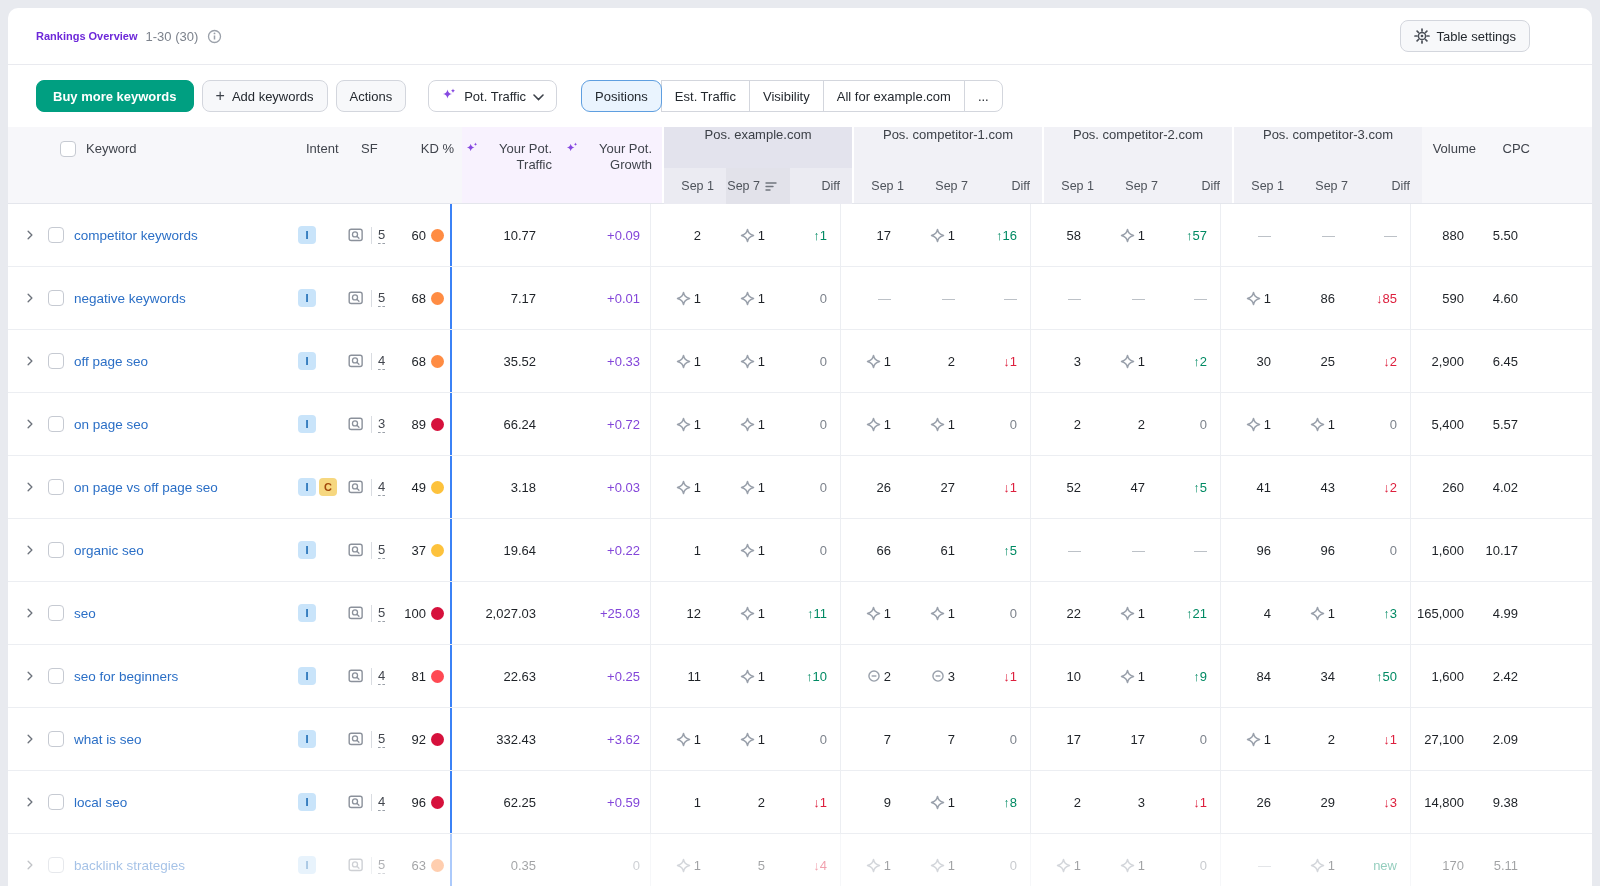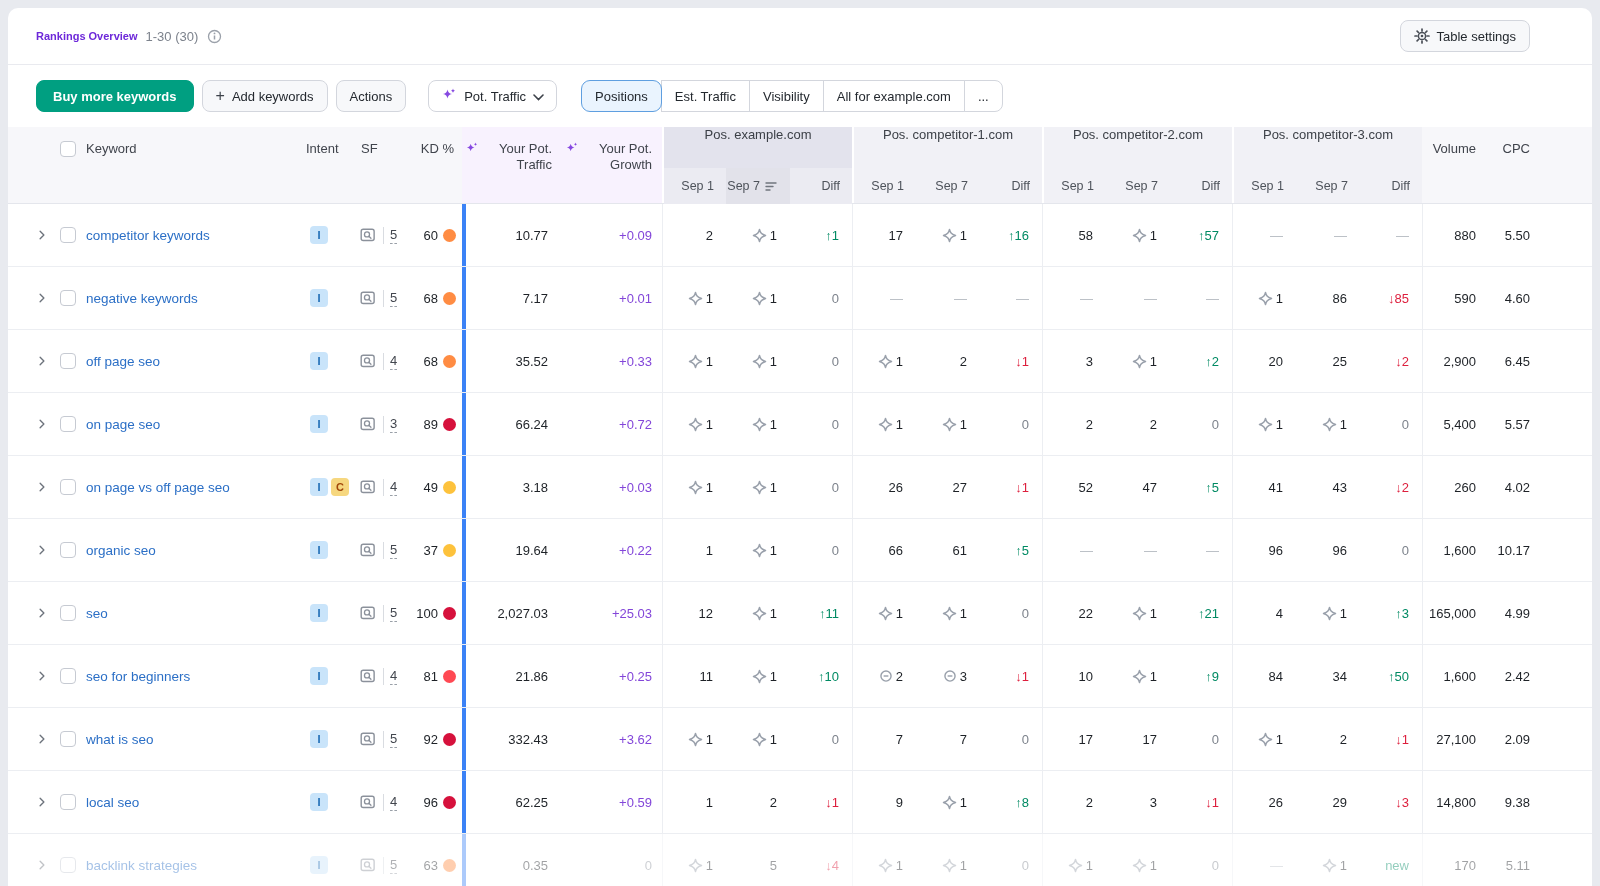--- a/index.html
+++ b/index.html
@@ -53,31 +53,31 @@
   .h-group.hl { background:#e3e3ed; }
   .h-group-label { height:41px; text-align:center; font-size:13px; color:#3c4047; }
   .h-sub { display:flex; height:36px; }
   .h-sub-cell { display:flex; align-items:center; justify-content:flex-end; padding-right:12px; gap:5px; font-size:12.5px; color:#4e535b; cursor:pointer; }
   .h-group.hl .h-sub-cell { background:#ebebf2; }
   .h-group.hl .h-sub-cell.sorted { background:#e2e2ea; }
   .h-sub-cell:nth-child(1) { width:62px; }
   .h-sub-cell:nth-child(2) { width:64px; }
   .h-sub-cell:nth-child(3) { width:62px; }
   
-  .trow { display:flex; height:63px; padding-left:28px; border-bottom:1px solid #eceef2; }
+  .trow { display:flex; height:63px; padding-left:16px; border-bottom:1px solid #eceef2; }
   .trow.faded { opacity:.42; }
   .cell { display:flex; align-items:center; height:62px; }
   .b-exp { width:24px; }
   .b-check { width:26px; }
   .b-kw { width:214px; }
   .b-kw a { color:#2b6fc6; text-decoration:none; font-size:13.5px; }
   .b-int { width:52px; gap:3px; padding-left:10px; }
   .b-sf { width:48px; padding-left:8px; gap:6px; }
   .b-kd { width:62px; justify-content:flex-end; gap:5px; padding-right:6px; }
-  .b-traffic { width:100px; justify-content:flex-end; padding-right:14px; border-left:4px solid #3b82f6; }
+  .b-traffic { width:100px; justify-content:flex-end; padding-right:14px; border-left:2px solid #3b82f6; }
   .b-growth { width:100px; justify-content:flex-end; padding-right:10px; }
   .b-vol { width:58px; justify-content:flex-end; padding-right:4px; border-left:1px solid #eceef2; }
   .b-cpc { width:52px; justify-content:flex-end; padding-right:2px; }
   .pos-group { display:flex; width:190px; border-left:1px solid #eceef2; }
   .pos-cell { display:flex; align-items:center; justify-content:flex-end; gap:3px; padding-right:12px; height:62px; }
   .pos-cell:nth-child(1) { width:62px; }
   .pos-cell:nth-child(2) { width:64px; }
   .pos-cell:nth-child(3) { width:62px; }
   .checkbox { width:16px; height:16px; border:1.5px solid #c6cad2; border-radius:4px; background:#fff; display:inline-block; cursor:pointer; }
   .badge { width:18px; height:18px; border-radius:4px; display:inline-flex; align-items:center; justify-content:center; font-size:11px; font-weight:700; }
@@ -530,21 +530,21 @@
               </svg>
             </span>
             <span class="pv">1</span>
           </div>
           <div class="pos-cell">
             <span class="diff up">↑2</span>
           </div>
         </div>
         <div class="pos-group">
           <div class="pos-cell">
-            <span class="pv">20</span>
+            <span class="pv">30</span>
           </div>
           <div class="pos-cell">
             <span class="pv">25</span>
           </div>
           <div class="pos-cell">
             <span class="diff down">↓2</span>
           </div>
         </div>
     <div class="cell b-vol">2,900</div>
     <div class="cell b-cpc">6.45</div>
@@ -969,21 +969,21 @@
               <line x1="9.4" y1="8.8" x2="11.6" y2="11" stroke="#8b919b" stroke-width="1.4" stroke-linecap="round"></line>
             </svg>
           </span>
           <span class="sf-div"></span>
           <span class="sf-n">4</span>
         </div>
     <div class="cell b-kd">
           <span>81</span>
           <span class="kd-dot" style="background:#ff4953"></span>
         </div>
-    <div class="cell b-traffic">21.86</div>
+    <div class="cell b-traffic">22.63</div>
     <div class="cell b-growth growth-pos">+0.25</div>
     <div class="pos-group">
           <div class="pos-cell">
             <span class="pv">11</span>
           </div>
           <div class="pos-cell">
             <span class="pos-icon">
               <svg width="15" height="15" viewBox="0 0 16 16" style="display:block">
                 <path d="M8 1.6C8.8 4.7 9.6 6.4 14.4 8 9.6 9.6 8.8 11.3 8 14.4 7.2 11.3 6.4 9.6 1.6 8 6.4 6.4 7.2 4.7 8 1.6Z" fill="#fff" stroke="#99a0ab" stroke-width="1.6" stroke-linejoin="round"></path>
               </svg>

